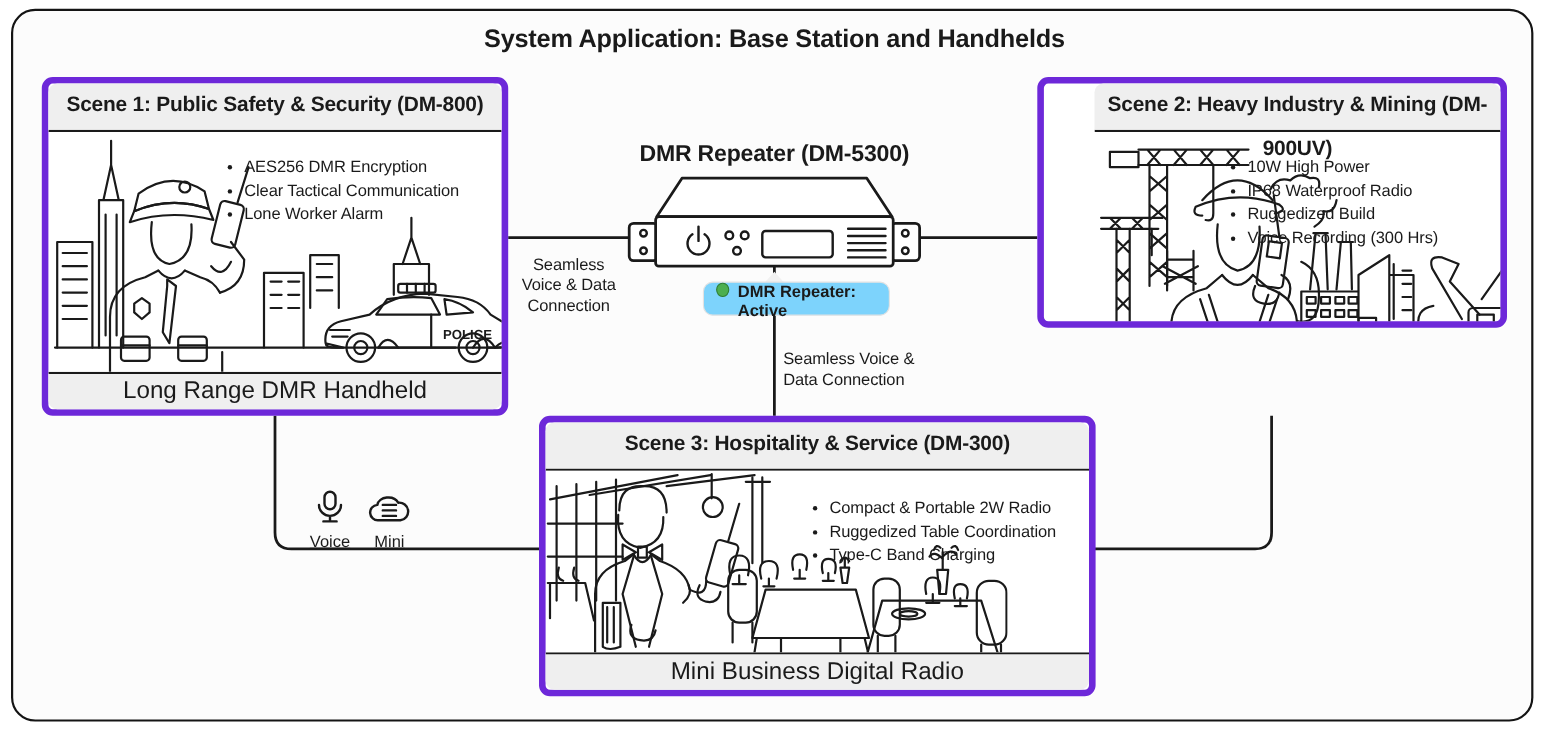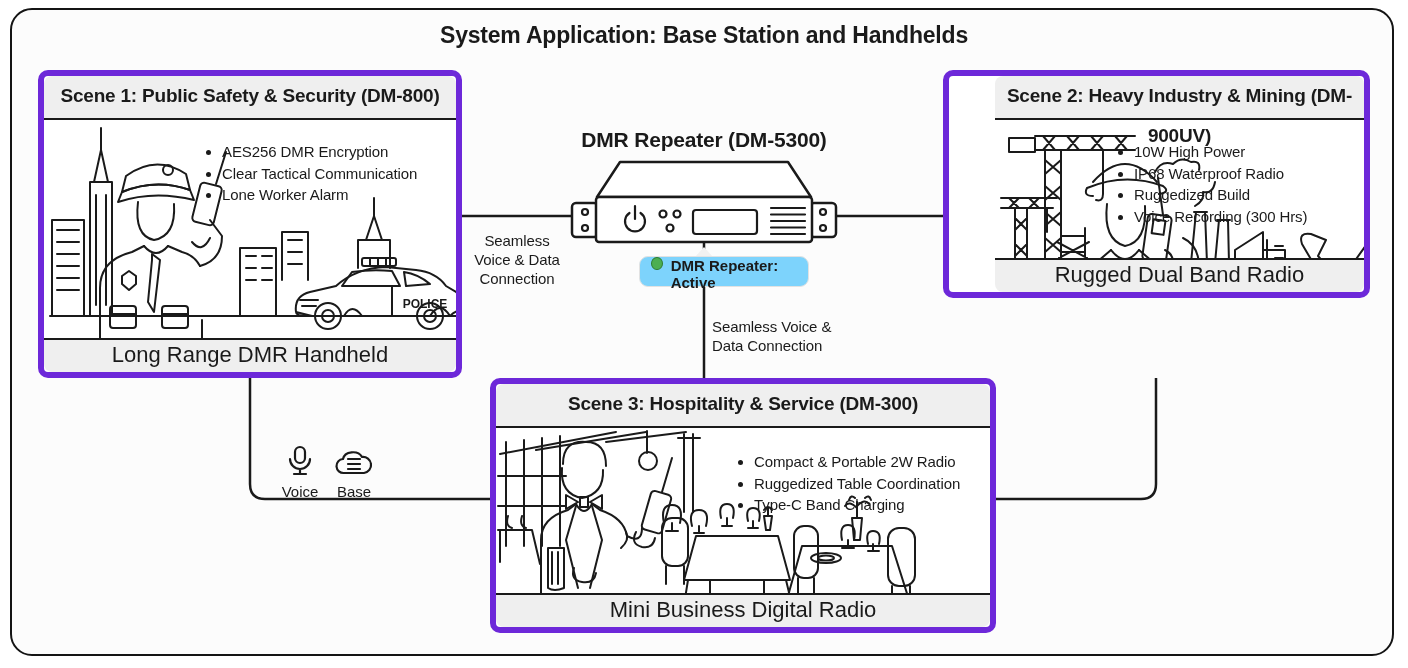--- a/index.html
+++ b/index.html
@@ -155,21 +155,20 @@
           <path d="M146,140 q-6,14 8,16 q12,2 14,-10"></path>
         </g>
       </svg>
       <ul class="bullets" style="right:8px;top:6px;width:206px;">
         <li>10W High Power</li>
         <li>IP68 Waterproof Radio</li>
         <li>Ruggedized Build</li>
         <li>Voice Recording (300 Hrs)</li>
       </ul>
     </div>
-    <div class="scene-caption">Rugged Dual Band Radio</div>
   </div>
 
   <div class="scene-box" style="left:490px;top:378px;width:506px;height:255px;">
     <div class="scene-header">Scene 3: Hospitality &amp; Service (DM-300)</div>
     <div class="scene-body">
       <svg class="art" width="420" height="177" viewBox="0 0 420 177">
         <g fill="none" stroke="#1a1a1a" stroke-width="2" stroke-linecap="round" stroke-linejoin="round">
           <path d="M4,26 L120,4 M40,22 L150,4 M110,14 L190,4"></path>
           <path d="M10,14 V118 M28,12 V118 M46,10 V118 M64,8 V118 M2,48 H70 M2,78 H70"></path>
           <path d="M2,102 h34 l8,34 M4,102 v32 M12,88 q-3,10 4,12 M26,88 q-3,10 4,12"></path>
@@ -269,15 +268,15 @@
     </svg>
     <div class="lbl">Voice</div>
   </div>
   <div class="media-icon" style="left:332px;top:449px;width:44px;">
     <svg width="40" height="28" viewBox="0 0 40 28">
       <g fill="none" stroke="#1a1a1a" stroke-width="2.2" stroke-linecap="round" stroke-linejoin="round">
         <path d="M10,24 a7,7 0 0 1 -1,-14 a10,8 0 0 1 19,-2 a6.5,6.5 0 0 1 2,16 z"></path>
         <path d="M14,10 h12 M14,15 h12 M14,20 h12"></path>
       </g>
     </svg>
-    <div class="lbl">Base</div>
+    <div class="lbl">Mini</div>
   </div>
 </div>
 
 </body></html>

